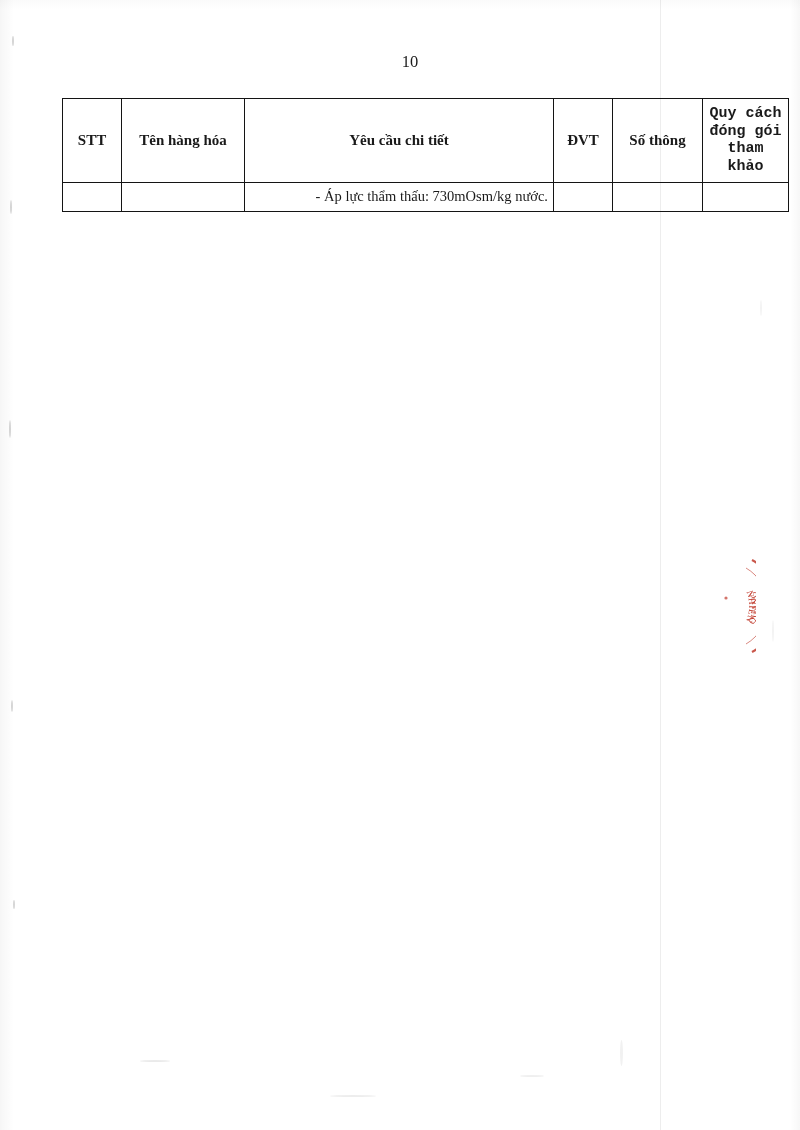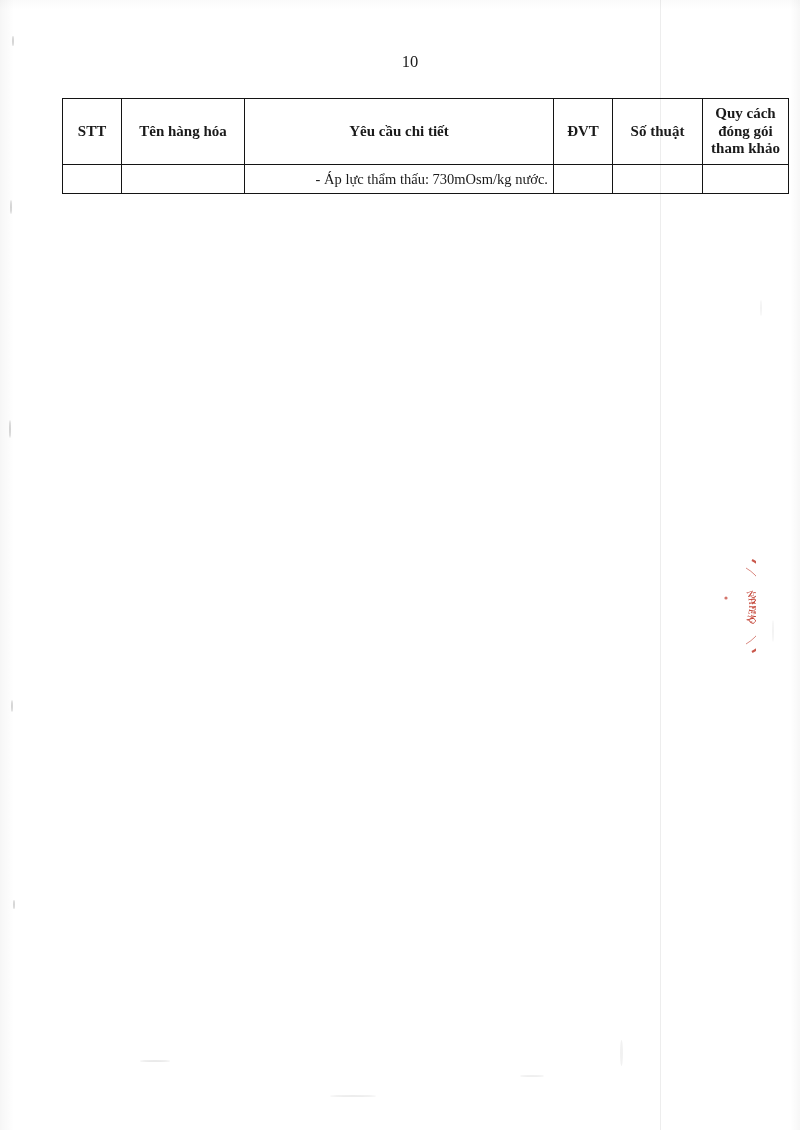--- a/index.html
+++ b/index.html
@@ -76,21 +76,21 @@
     font-size: 15px;
     line-height: 1.18;
     padding-top: 6px;
     padding-bottom: 6px;
   }
   .col-stt     { width: 48px; }
   .col-name    { width: 112px; margin-top: 28px; }
   .col-detail  { width: 298px; margin-left: 44px; }
   .col-dvt     { width: 48px; }
   .col-qty     { width: 79px; }
-  .col-pack    { width: 75px; }
+  .col-pack    { width: 75px; font-family: Liberation Mono, monospace; }
 
   table.spec-table tbody td {
     height: 22px;
     font-size: 14.5px;
   }
   .cell-detail-text {
     padding-left: 4px;
   }
 
   .note-heading {
@@ -149,21 +149,21 @@
 
 <div class="doc-body">
 
   <table class="spec-table">
     <thead>
       <tr>
         <th class="col-stt">STT</th>
         <th class="col-name">Tên hàng hóa</th>
         <th class="col-detail">Yêu cầu chi tiết</th>
         <th class="col-dvt">ĐVT</th>
-        <th class="col-qty">Số thuật</th>
+        <th class="col-qty">Số thông</th>
         <th class="col-pack">Quy cách đóng gói tham khảo</th>
       </tr>
     </thead>
     <tbody>
       <tr>
         <td></td>
         <td></td>
         <td class="cell-detail-text">- Áp lực thẩm thấu: 730mOsm/kg nước.</td>
         <td></td>
         <td></td>

